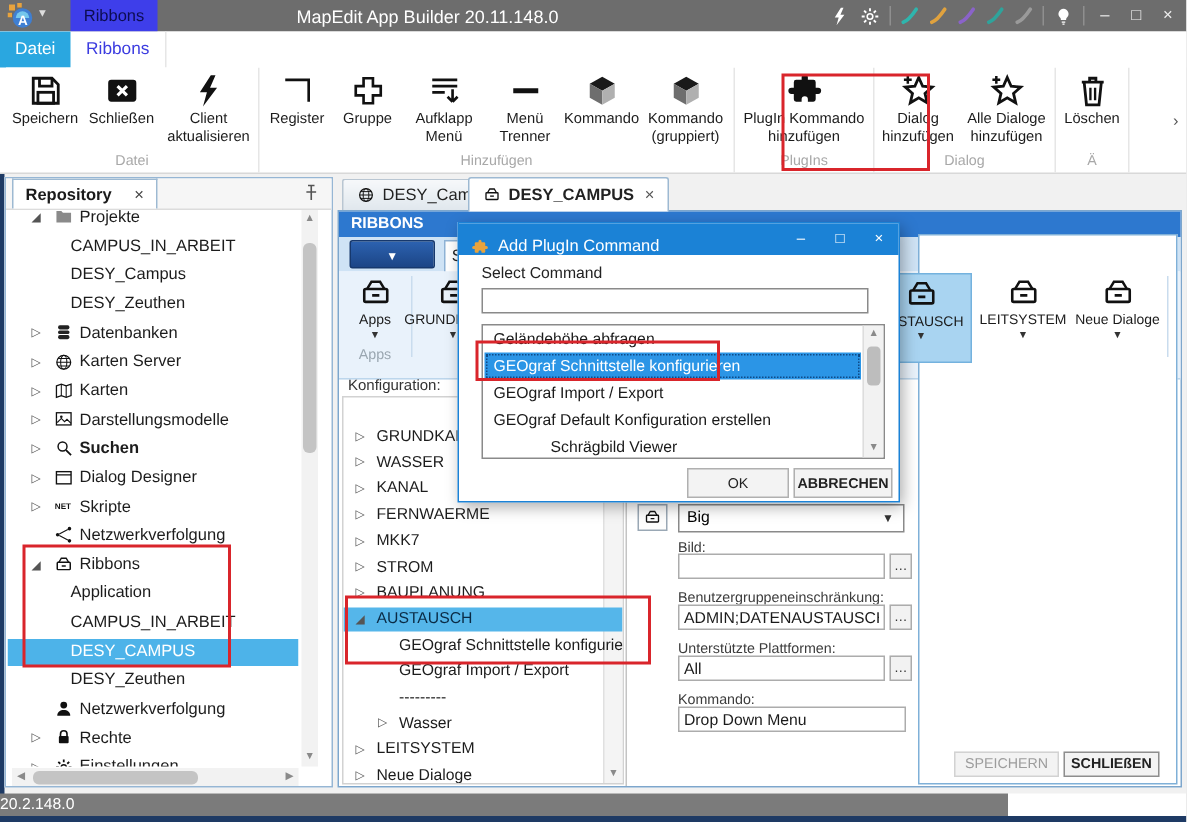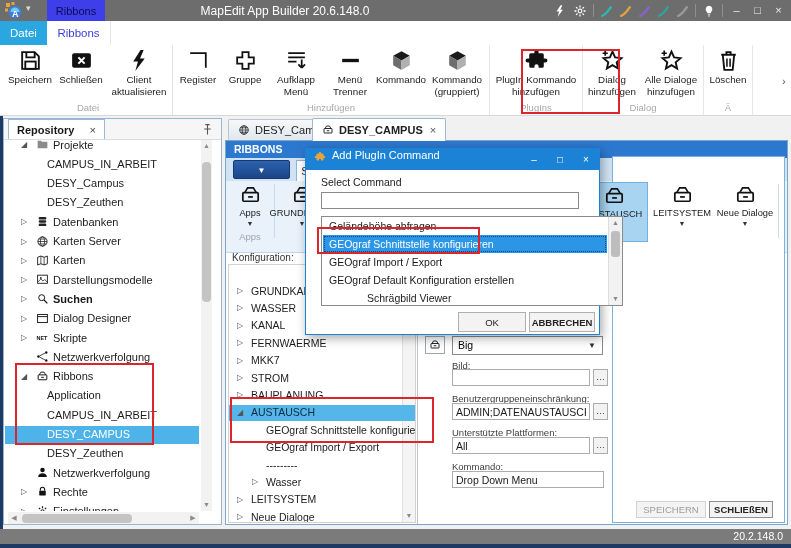--- a/index.html
+++ b/index.html
@@ -29,21 +29,21 @@
   .rbtn{display:flex;flex-direction:column;align-items:center;padding-top:3px}
   .ricon{width:25px;height:25px;margin-bottom:1px}
   .ricon svg{width:100%;height:100%}
   .rlabel{font-size:9.8px;line-height:1.18;text-align:center;color:#1c1c1c}
   .rglabel{text-align:center;font-size:9.5px;color:#a8a8a8;height:14px;line-height:14px}
   .riboverflow{position:absolute;left:782px;top:75px;font-size:11px;color:#555}
   .ribline{position:absolute;left:0;top:115px;width:791px;height:1px;background:#d8d8d8}
   
   .workbg{position:absolute;left:3px;top:116px;width:788px;height:413px;background:#f1f1f1}
   .frame-left{position:absolute;left:0;top:116px;width:3px;height:428px;background:#1e3a64}
-  .statusbar{position:absolute;left:0;top:529px;width:791px;height:15px;background:#7b7b7b;color:#fff;font-size:10.5px;line-height:15px;text-align:right;padding-right:8px;box-sizing:border-box}
+  .statusbar{position:absolute;left:0;top:529px;width:672px;height:15px;background:#7b7b7b;color:#fff;font-size:10.5px;line-height:15px;text-align:left;padding-right:8px;box-sizing:border-box}
   .bottomstrip{position:absolute;left:0;top:544px;width:791px;height:4px;background:#1e3a64}
   
   .leftpanel{position:absolute;left:3px;top:118px;width:219px;height:407px;background:#fff;border:1px solid #96b6d4;box-sizing:border-box}
   .repotabrow{position:absolute;left:0;top:0;width:100%;height:20px;background:#f6f6f6;border-bottom:1px solid #dcdcdc}
   .repotab{position:absolute;left:4px;top:0;height:19px;padding:0 8px;background:#fff;border:1px solid #9db9d2;border-bottom:none;font-size:11px;font-weight:bold;color:#1a1a1a;display:flex;align-items:center;gap:15px}
   .repoclose{color:#444;font-weight:normal}
   .pin{position:absolute;right:7px;top:3px;width:13px;height:13px}
   .pin svg{width:100%;height:100%}
   #repo-tree{position:absolute;left:1px;top:21px;width:194px;height:371px;overflow:hidden}
   .trow{position:absolute;left:0;width:100%;height:18px;font-size:11px;color:#1c1c1c}
@@ -95,28 +95,28 @@
   .fselect{position:absolute;left:452px;top:336px;width:151px;height:19px;border:1px solid #8a8a8a;background:#fff;z-index:5;font-size:10.5px;line-height:17px;padding-left:5px;box-sizing:border-box}
   .fselcaret{position:absolute;right:6px;top:5px;font-size:8px;color:#333;line-height:1}
   .flabel{position:absolute;font-size:9.5px;color:#3c3c3c;z-index:5;white-space:nowrap}
   .finput{position:absolute;left:452px;width:138px;height:17px;border:1px solid #acacac;font-size:10.5px;font-family:inherit;padding:0 3px;z-index:5;background:#fff;color:#1a1a1a;box-sizing:border-box}
   .fbrowse{position:absolute;left:593px;width:15px;height:17px;border:1px solid #acacac;background:#f2f2f2;font-size:9px;text-align:center;line-height:14px;z-index:5;color:#333;box-sizing:border-box}
   .btn{position:absolute;height:17px;font-size:9.5px;text-align:center;line-height:16px;z-index:5;border:1px solid #b0b0b0;background:#f3f3f3;color:#222;box-sizing:border-box}
   #btn-save{left:636px;top:501px;width:70px;color:#9d9d9d;border-color:#d2d2d2}
   #btn-close{left:709px;top:501px;width:64px;font-weight:bold;border-color:#8e8e8e}
   
   .modal{position:absolute;left:305px;top:148px;width:295px;height:187px;background:#fff;border:1px solid #1b82d6;z-index:50;box-shadow:2px 3px 10px rgba(0,0,0,.35);box-sizing:border-box}
-  .mtitle{position:absolute;left:0;top:0;width:100%;height:21px;background:#1b82d6;display:flex;align-items:flex-start}
+  .mtitle{position:absolute;left:0;top:0;width:100%;height:21px;background:#1b82d6;display:flex;align-items:flex-end}
   .mticon{width:12px;height:12px;margin:0 6px 0 8px}
   .mticon svg{width:100%;height:100%}
   .mtext{color:#fff;font-size:11px;flex:1}
   .mbtn{color:#fff;font-size:10px;width:26px;text-align:center;line-height:21px}
   .mlabel{position:absolute;left:15px;top:27px;font-size:10.5px;color:#222}
   .minput{position:absolute;left:15px;top:43px;width:258px;height:17px;border:1px solid #8a8a8a;font-family:inherit;font-size:11px;padding:0 3px;box-sizing:border-box}
-  .mlist{position:absolute;left:15px;top:67px;width:302px;height:90px;border:1px solid #8a8a8a;background:#fff;box-sizing:border-box;overflow:hidden}
+  .mlist{position:absolute;left:15px;top:67px;width:269px;height:90px;border:1px solid #8a8a8a;background:#fff;box-sizing:border-box;overflow:hidden}
   .mitem{position:absolute;left:1px;width:calc(100% - 16px);height:18px;font-size:10.5px;line-height:18px;padding-left:6px;color:#1a1a1a;box-sizing:border-box;white-space:nowrap}
   .mitem.sel{background:#2b95e6;color:#fff;outline:1px dotted #0e4a86;outline-offset:-2px}
   .mscroll{position:absolute;right:0;top:0;width:13px;height:100%;background:#f2f2f2;border-left:1px solid #ddd}
   .msthumb{position:absolute;left:2px;top:14px;width:9px;height:26px;background:#bdbdbd;border-radius:3px}
   .mok{position:absolute;left:152px;top:163px;width:68px;height:20px;line-height:19px}
   .mcancel{position:absolute;left:223px;top:163px;width:66px;height:20px;line-height:19px;font-weight:bold}
   
   .redbox{position:absolute;border:2px solid #d9252b;z-index:60;pointer-events:none}
 </style>
 </head>
@@ -128,21 +128,21 @@
     <span class="applogo"><svg viewBox="0 0 17 17">
           <rect x="1" y="1" width="4" height="4" fill="#e8a33d"></rect>
           <rect x="6.5" y="0" width="3" height="3" fill="#e8a33d"></rect>
           <rect x="0" y="6.5" width="3" height="3" fill="#e8a33d"></rect>
           <circle cx="10" cy="10" r="6.5" fill="#3f7fd2"></circle>
           <path d="M5.5 10a4.5 4.5 0 019 0" fill="#7fd4f0" opacity="0.85"></path>
           <text x="7" y="14.5" font-size="9" font-weight="bold" fill="#fff" font-family="Liberation Sans, sans-serif">A</text>
         </svg></span>
     <span class="tb-caret">▾</span>
     <div class="quicktab">Ribbons</div>
-    <div class="apptitle">MapEdit App Builder 20.6.148.0</div>
+    <div class="apptitle">MapEdit App Builder 20.11.148.0</div>
     <div class="tbicons" id="tbicons">
         <div class="tbico"><svg viewBox="0 0 24 24">
             <path d="M13 2L6 13h4.5L8 22l9-12h-4.5L16 2z" fill="#fff"></path>
           </svg></div>
         <div class="tbico"><svg viewBox="0 0 24 24">
             <circle cx="12" cy="12" r="3.2" fill="none" stroke="#fff" stroke-width="1.8"></circle>
             <path d="M12 2.5v3.4M12 18.1v3.4M2.5 12h3.4M18.1 12h3.4M5.3 5.3l2.4 2.4M16.3 16.3l2.4 2.4M18.7 5.3l-2.4 2.4M7.7 16.3l-2.4 2.4" stroke="#fff" stroke-width="2.2" fill="none"></path>
           </svg></div>
         <div class="tbsep"></div>
         <div class="pen"><svg viewBox="0 0 24 24">

